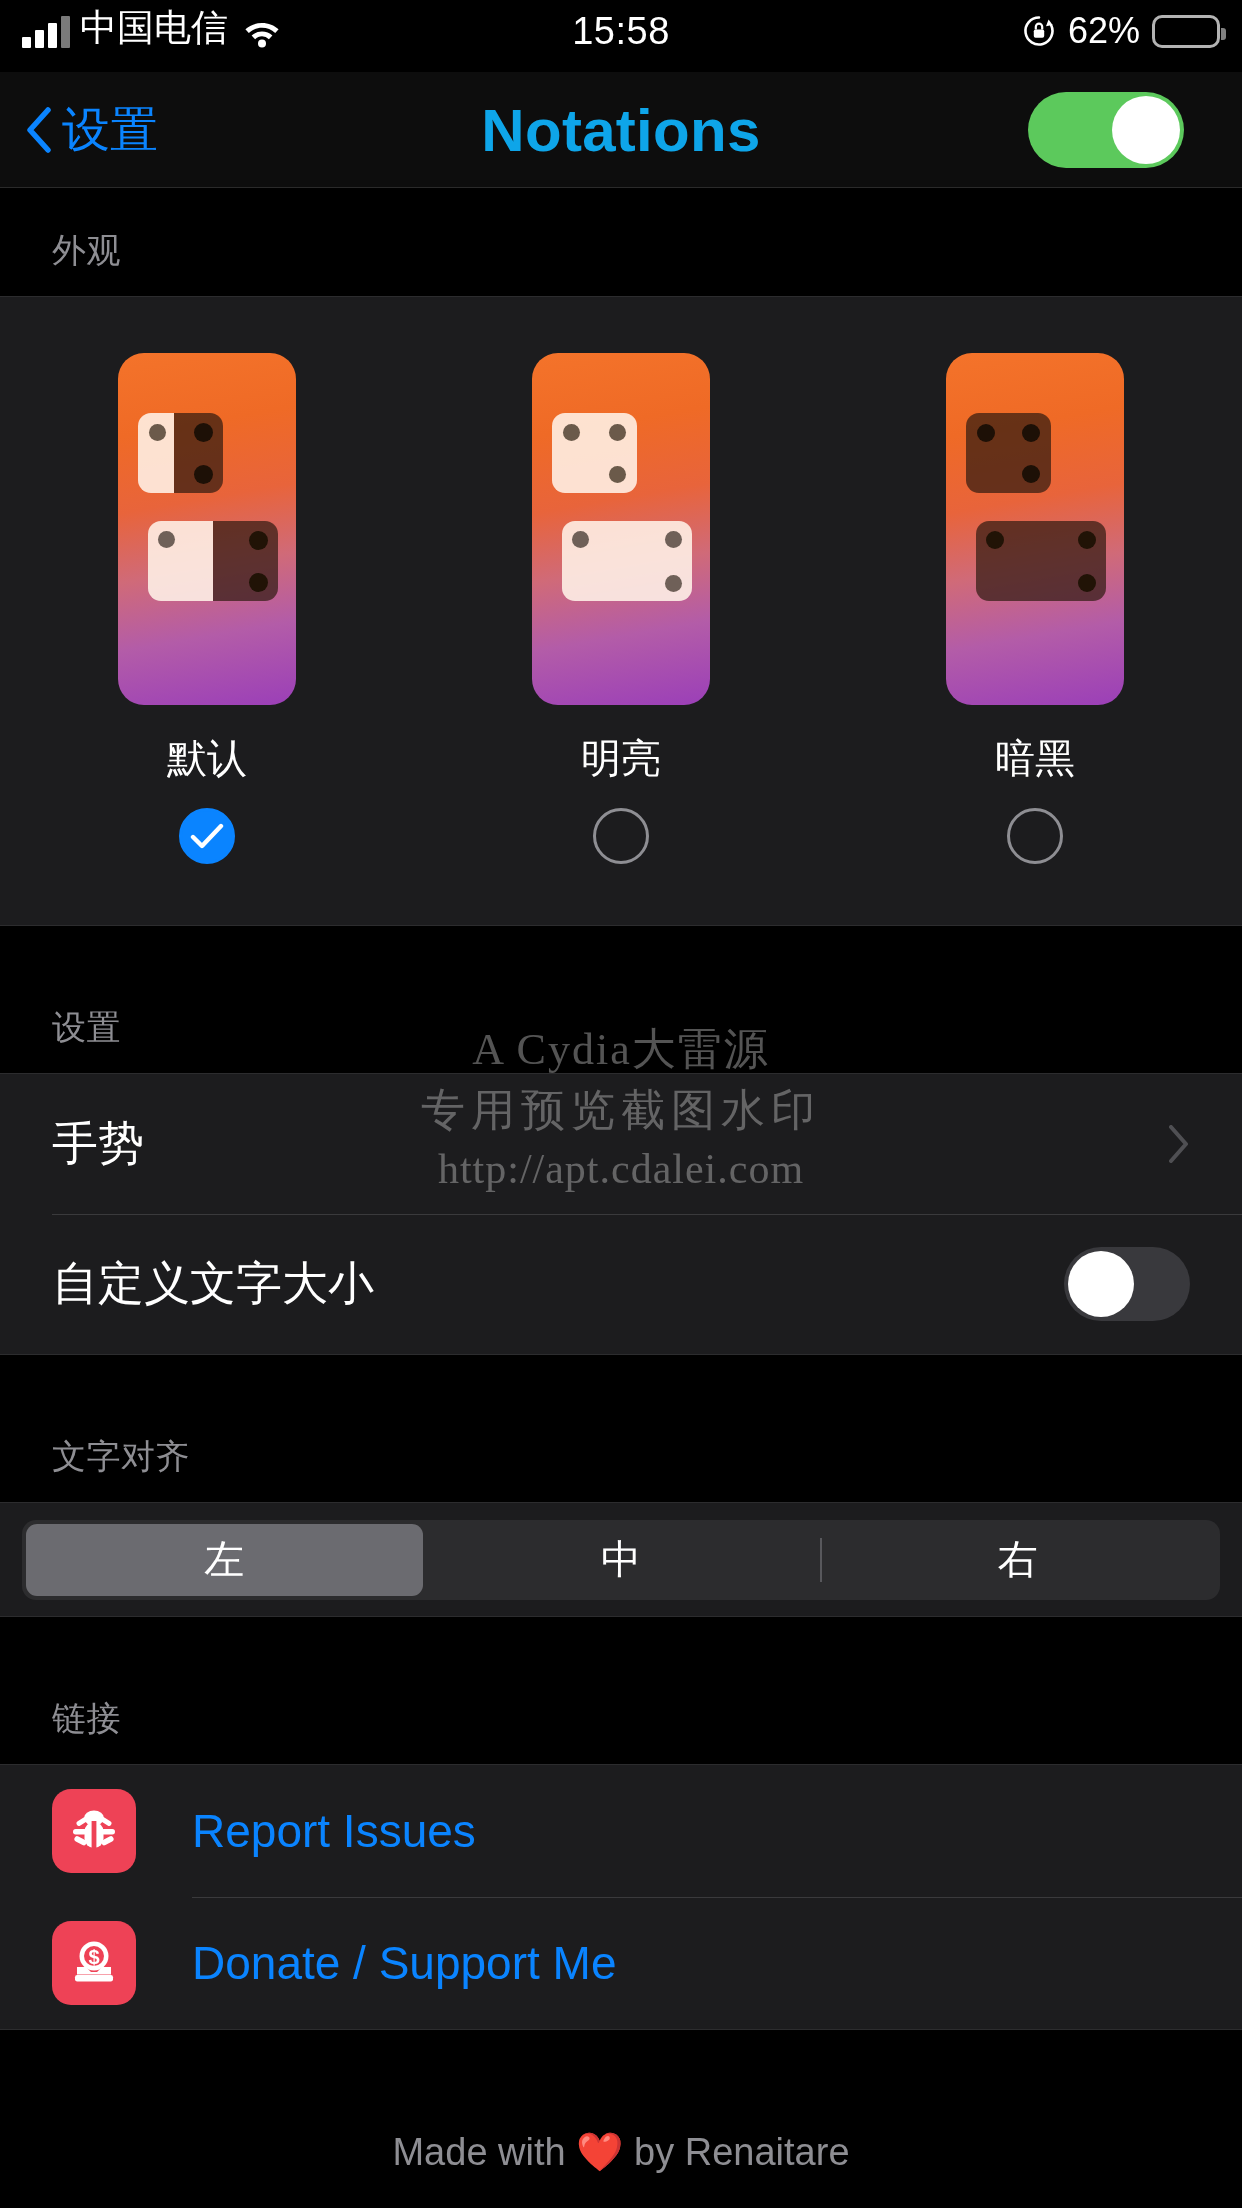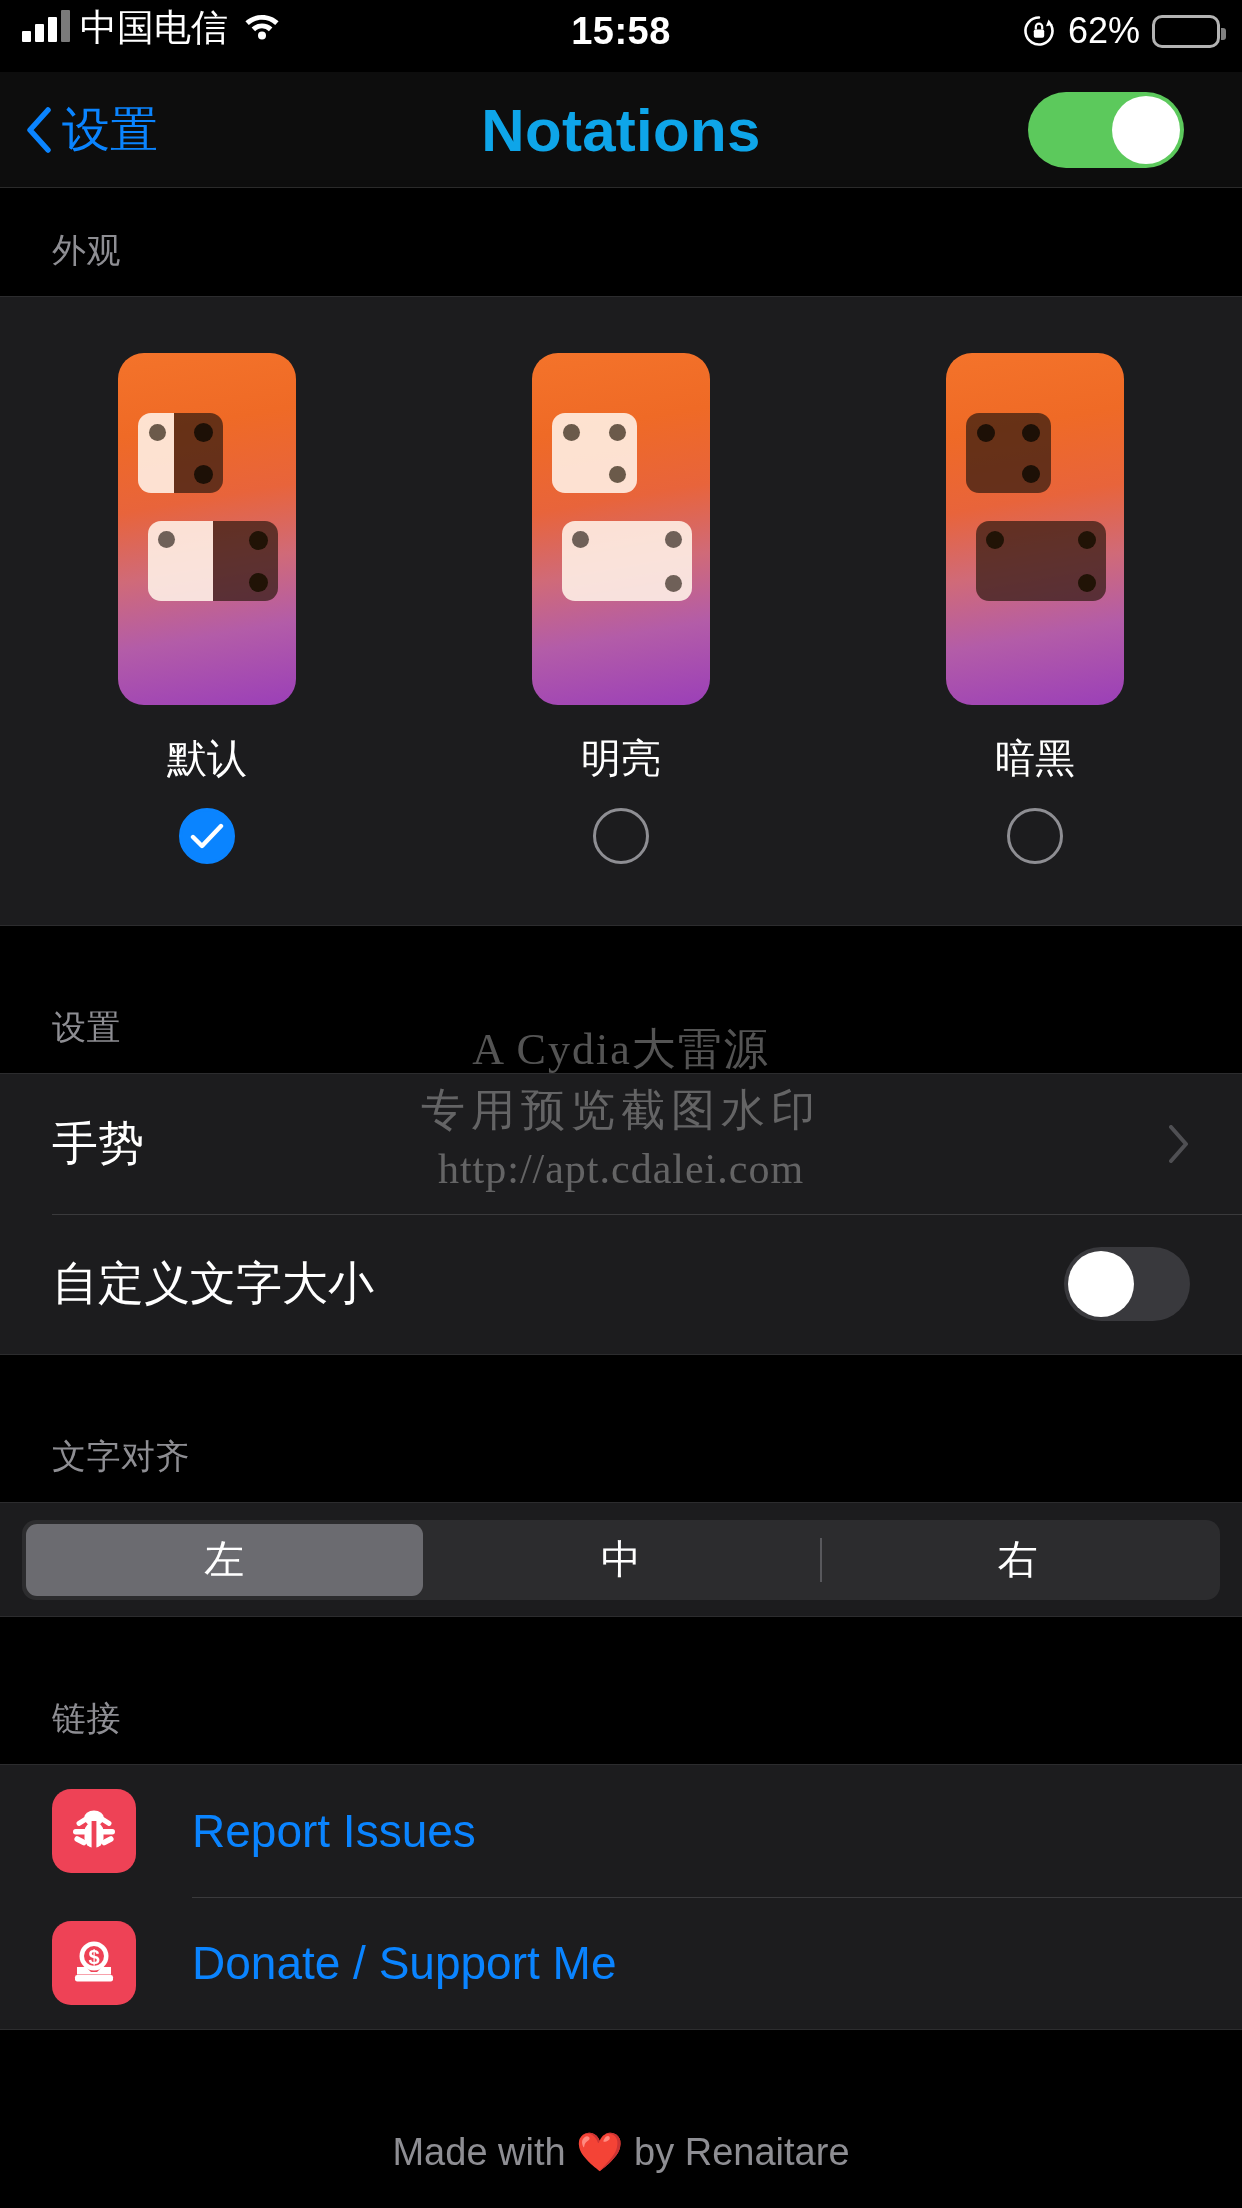--- a/index.html
+++ b/index.html
@@ -9,32 +9,32 @@
     font-family: "Liberation Sans", "DejaVu Sans", sans-serif;
     overflow: hidden;
   }
   .screen { position: relative; width: 1242px; height: 2208px; background: #000; }
 
   
   .statusbar {
     position: absolute; top: 0; left: 0; width: 1242px; height: 72px;
     display: flex; align-items: center; color: #fff;
   }
-  .sb-left { position: absolute; left: 22px; top: 8px; display: flex; align-items: flex-start; gap: 10px; }
+  .sb-left { position: absolute; left: 22px; top: 8px; display: flex; align-items: flex-end; gap: 10px; }
   .sig { display: flex; align-items: flex-end; gap: 4px; height: 34px; }
   .sig i { display: block; width: 9px; background: #fff; border-radius: 1px; }
   .sig i:nth-child(1) { height: 11px; }
   .sig i:nth-child(2) { height: 18px; }
   .sig i:nth-child(3) { height: 25px; }
   .sig i:nth-child(4) { height: 32px; background: #7a7a7a; }
   .carrier { font-size: 37px; letter-spacing: 0px; line-height: 40px; }
   .wifi { width: 40px; height: 32px; position: relative; margin-left: 4px; }
   .wifi svg { display: block; }
   .sb-center { position: absolute; left: 0; width: 1242px; text-align: center; top: 10px;
-               font-size: 38px; font-weight: 700; letter-spacing: 0.5px; }
+               font-size: 38px; font-weight: 400; letter-spacing: 0.5px; }
   .sb-right { position: absolute; right: 22px; top: 12px; display: flex; align-items: center; gap: 12px; }
   .rotlock { width: 34px; height: 34px; }
   .batt-pct { font-size: 36px; line-height: 38px; }
   .batt {
     width: 68px; height: 33px; border: 3px solid rgba(255,255,255,0.7);
     border-radius: 10px; position: relative; padding: 3px;
   }
   .batt::after {
     content: ""; position: absolute; right: -9px; top: 10px; width: 5px; height: 12px;
     background: rgba(255,255,255,0.5); border-radius: 0 3px 3px 0;

